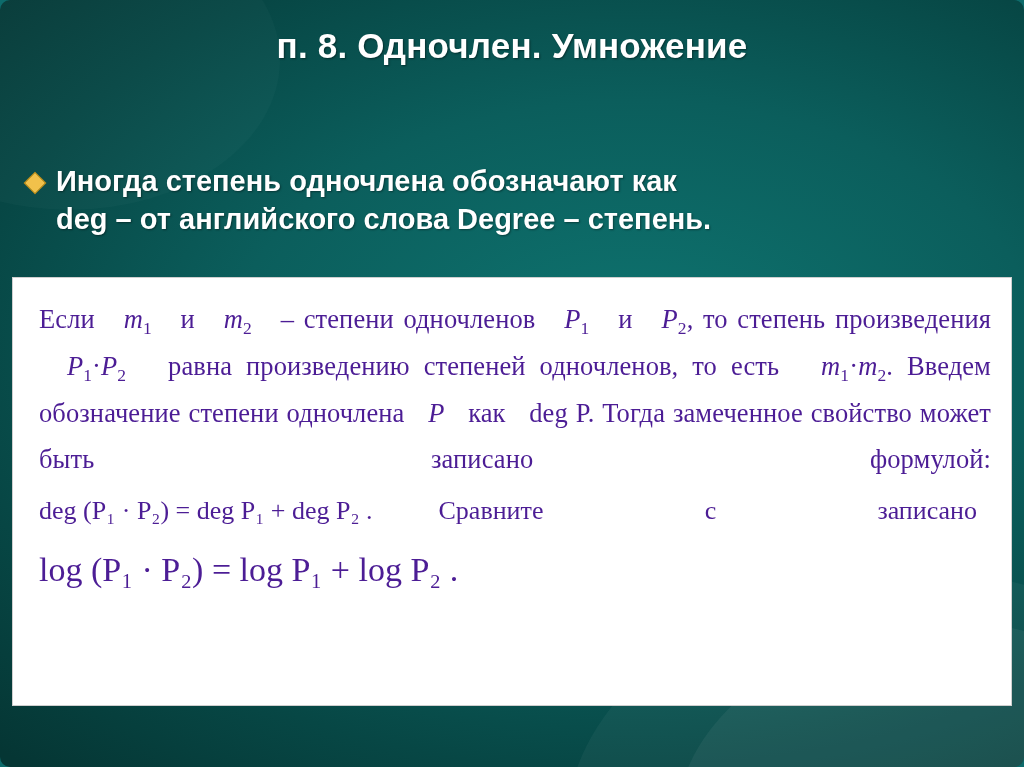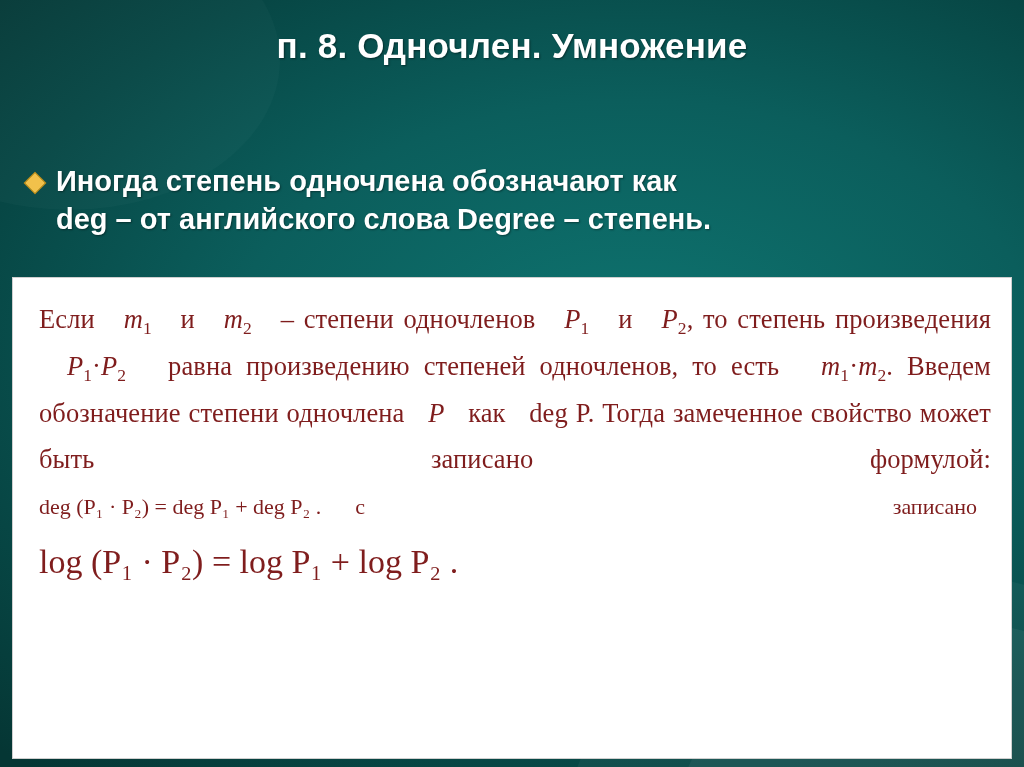--- a/index.html
+++ b/index.html
@@ -13,20 +13,21 @@
     font-family: "Liberation Sans", sans-serif;
     background: #0d6b6b;
   }
   .slide {
     position: relative;
     width: 1024px;
     height: 767px;
     background:
       radial-gradient(ellipse 900px 560px at 62% 46%, #0e7470 0%, #0b5e5c 45%, #074745 75%, #053634 100%);
     overflow: hidden;
+    border-radius: 10px;
   }
   
   .swoosh1 {
     position: absolute;
     right: -160px;
     bottom: -230px;
     width: 620px;
     height: 420px;
     border-radius: 50%;
     background: rgba(255,255,255,0.045);
@@ -99,26 +100,26 @@
     line-height: 1.30;
     text-shadow: 1px 1px 2px rgba(0,0,0,0.4);
   }
   .bullet-text .l2 { display: block; }
 
   .panel {
     position: absolute;
     left: 12px;
     top: 277px;
     width: 1000px;
-    height: 482px;
+    height: 429px;
     background: #ffffff;
     border: 1px solid #cfcfcf;
     box-sizing: border-box;
     padding: 18px 20px 26px 26px;
-    color: #7f1d1d;
+    color: #4c1d95;
     font-family: "Liberation Serif", serif;
   }
   .para {
     font-size: 26.5px;
     line-height: 1.74;
     text-align: justify;
     text-align-last: justify;
     letter-spacing: 0.1px;
   }
   .mvar {
@@ -126,25 +127,26 @@
     font-family: "Liberation Serif", serif;
   }
   .sub {
     font-size: 0.66em;
     vertical-align: -0.32em;
     font-style: normal;
   }
   .nospace { white-space: nowrap; }
   .op { font-style: normal; }
   .formula-line {
-    font-size: 22px;
+    font-size: 26px;
     line-height: 1.9;
     margin-top: 4px;
     display: flex;
     align-items: flex-end;
+    gap: 32px;
   }
   .formula {
     font-family: "Liberation Serif", serif;
     white-space: nowrap;
   }
   .tail {
     margin-left: 34px;
     flex: 1;
     display: flex;
     justify-content: space-between;
@@ -193,20 +195,21 @@
       <span>равна произведению степеней одночленов, то есть</span>
       <span class="nospace">&nbsp;&nbsp;<span class="mvar">m</span><span class="sub">1</span><span class="op">·</span><span class="mvar">m</span><span class="sub">2</span></span><span>. Введем обозначение степени одночлена</span>
       <span class="nospace">&nbsp;&nbsp;<span class="mvar">P</span></span>&nbsp;&nbsp;
       <span>как</span>
       <span class="nospace">&nbsp;&nbsp;<span class="formula">deg P</span></span><span>. Тогда замеченное свойство может быть записано формулой:</span>
     </div>
 
     <div class="formula-line">
       <span class="formula">deg (P₁ · P₂) = deg P₁ + deg P₂ .</span>
       <span class="tail">
+        <span>Сравните</span>
         <span>с</span>
         <span>записано</span>
       </span>
     </div>
 
     <div class="lastline">
       <span class="formula">log (P₁ · P₂) = log P₁ + log P₂ .</span>
     </div>
 
   </div>

